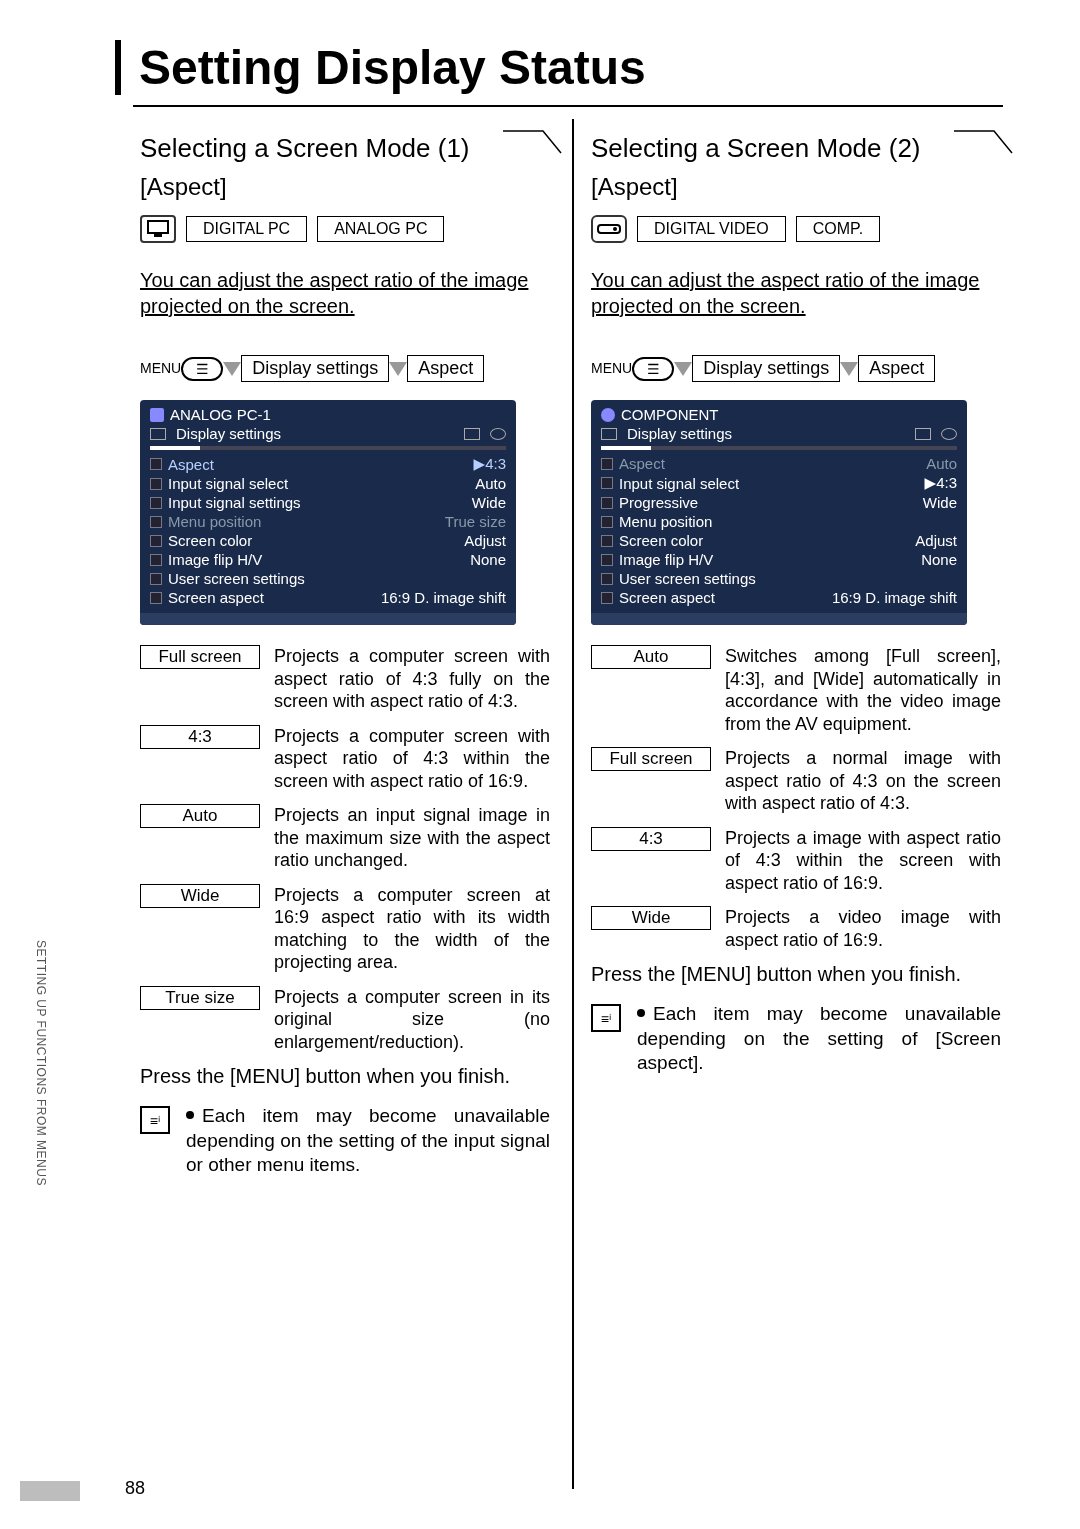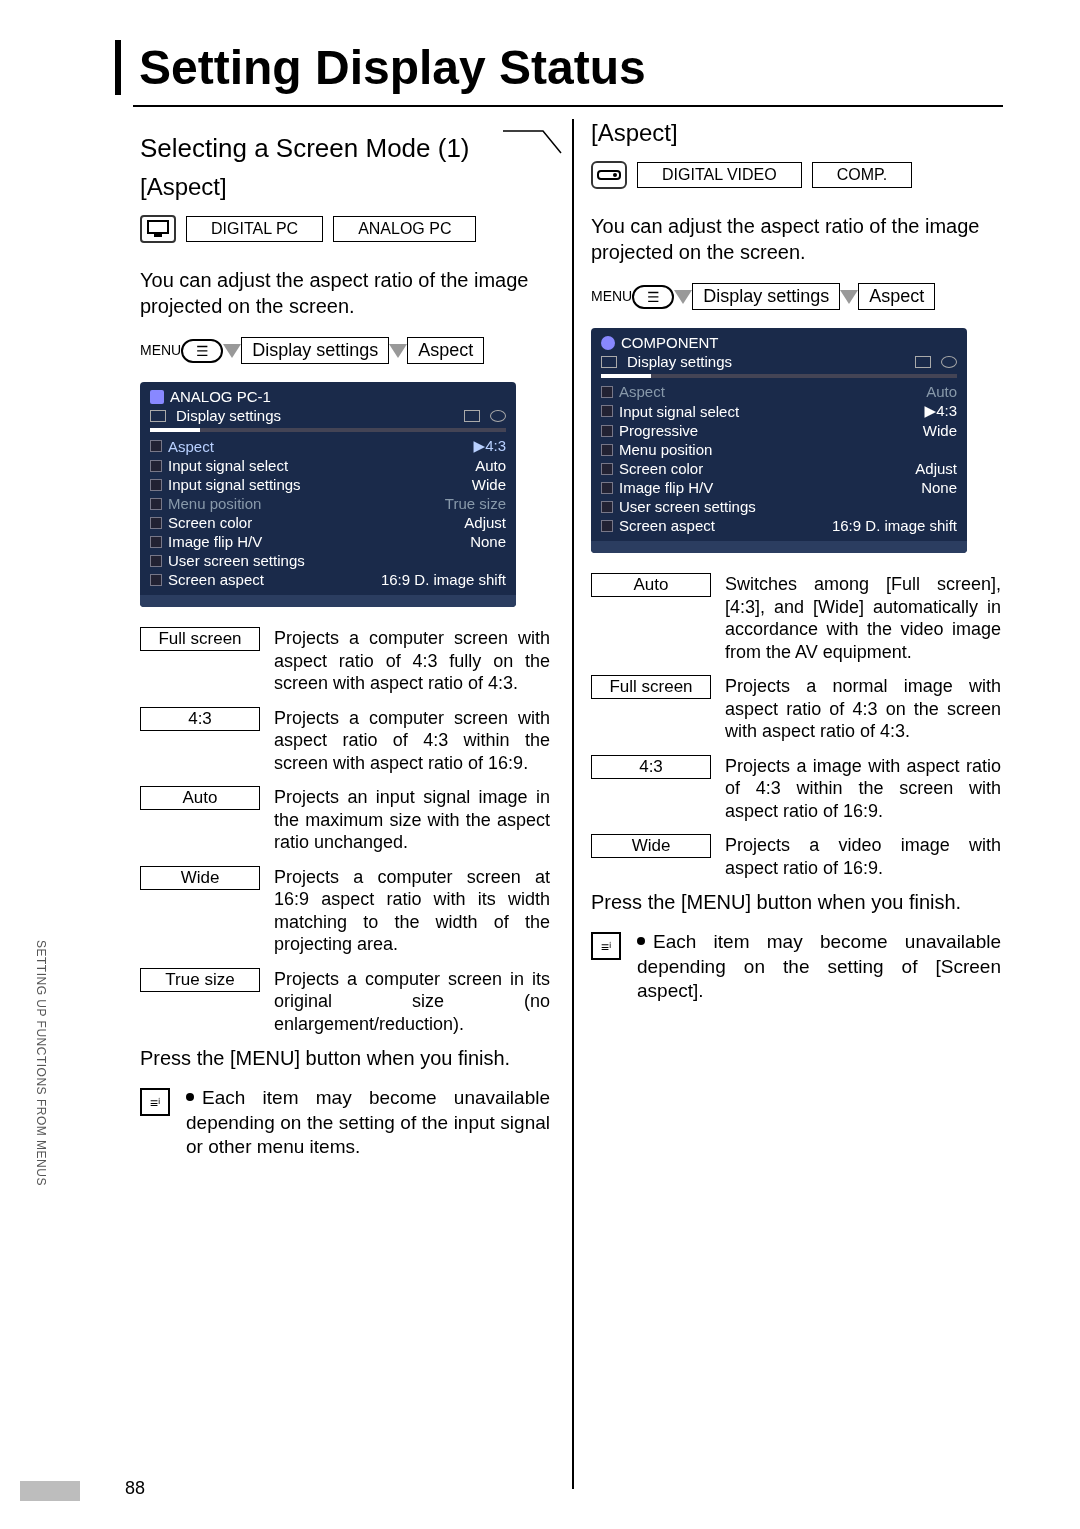--- a/index.html
+++ b/index.html
@@ -13,22 +13,22 @@
   .divider-h { border-bottom: 2px solid #000; margin-left: 73px; width: 870px; }
   .cols { display: flex; margin-top: 12px; margin-left: 80px; position: relative; }
   .col { width: 425px; padding-right: 10px; }
   .vline { position: absolute; left: 432px; top: 0; width: 2px; background: #000; height: 1370px; }
   .subhead { font-size: 26px; margin: 14px 0 2px 0; }
   .aspect-sub { font-size: 24px; margin-bottom: 14px; }
   .subcorner { position: relative; height: 40px; }
   .corner-line { position: absolute; right: -8px; top: -4px; width: 60px; height: 30px; }
   .icon-row { display: flex; align-items: center; gap: 10px; margin: 6px 0 24px 0; }
   .icon-box { width: 36px; height: 28px; border: 2px solid #333; border-radius: 4px; display: flex; align-items: center; justify-content: center; font-size: 16px; }
-  .chip { border: 1px solid #000; padding: 3px 24px; font-size: 16px; }
-  .body-text { font-size: 20px; line-height: 1.3; margin-bottom: 18px; width: 410px; }
+  .chip { border: 1px solid #000; padding: 3px 16px; font-size: 16px; }
+  .body-text { font-size: 20px; line-height: 1.3; margin-bottom: 36px; width: 410px; text-decoration: underline; }
   .nav-col { display: flex; align-items: center; margin-bottom: 18px; }
   .menu-label { font-size: 14px; margin-bottom: 2px; }
   .menu-btn { width: 42px; height: 24px; border: 2px solid #000; border-radius: 12px; display: flex; align-items: center; justify-content: center; font-size: 14px; }
   .arrow-down { width: 0; height: 0; border-left: 9px solid transparent; border-right: 9px solid transparent; border-top: 14px solid #999; margin: 6px 0; }
   .box-label { border: 1px solid #000; padding: 2px 10px; font-size: 18px; }
   .osd { width: 376px; background: #1a2a4a; color: #fff; border-radius: 4px; overflow: hidden; margin: 8px 0 20px 0; font-size: 15px; font-family: Tahoma, Arial, sans-serif; }
   .osd-head { display: flex; align-items: center; padding: 6px 10px 2px 10px; gap: 6px; }
   .osd-icon { width: 14px; height: 14px; background: #88f; border-radius: 2px; }
   .osd-tabs { display: flex; align-items: center; padding: 0 10px 4px 10px; gap: 10px; }
   .osd-tab-icon { width: 16px; height: 12px; border: 1px solid #aaa; }
@@ -197,20 +197,26 @@
 
       <div class="finish">Press the [MENU] button when you finish.</div>
 
       <div class="note-row">
         <div class="note-icon">≡ⁱ</div>
         <div class="note-body"><span class="bullet"></span><span>Each item may become unavailable depending on the setting of the input signal or other menu items.</span></div>
       </div>
     </div>
 
     <div class="col col2">
+      <div class="subcorner">
+        <div class="subhead">Selecting a Screen Mode (2)</div>
+        <svg class="corner-line corner-svg">
+            <path d="M0 2 L40 2 L58 24"></path>
+          </svg>
+      </div>
       <div class="aspect-sub">[Aspect]</div>
 
       <div class="icon-row">
         <div class="icon-box" style="border-radius:6px">
           <svg width="24" height="14">
               <rect x="1" y="3" width="22" height="8" rx="3" fill="none" stroke="#000" stroke-width="2"></rect>
               <circle cx="18" cy="7" r="2" fill="#000"></circle>
             </svg>
         </div>
         <span class="chip">DIGITAL VIDEO</span>

